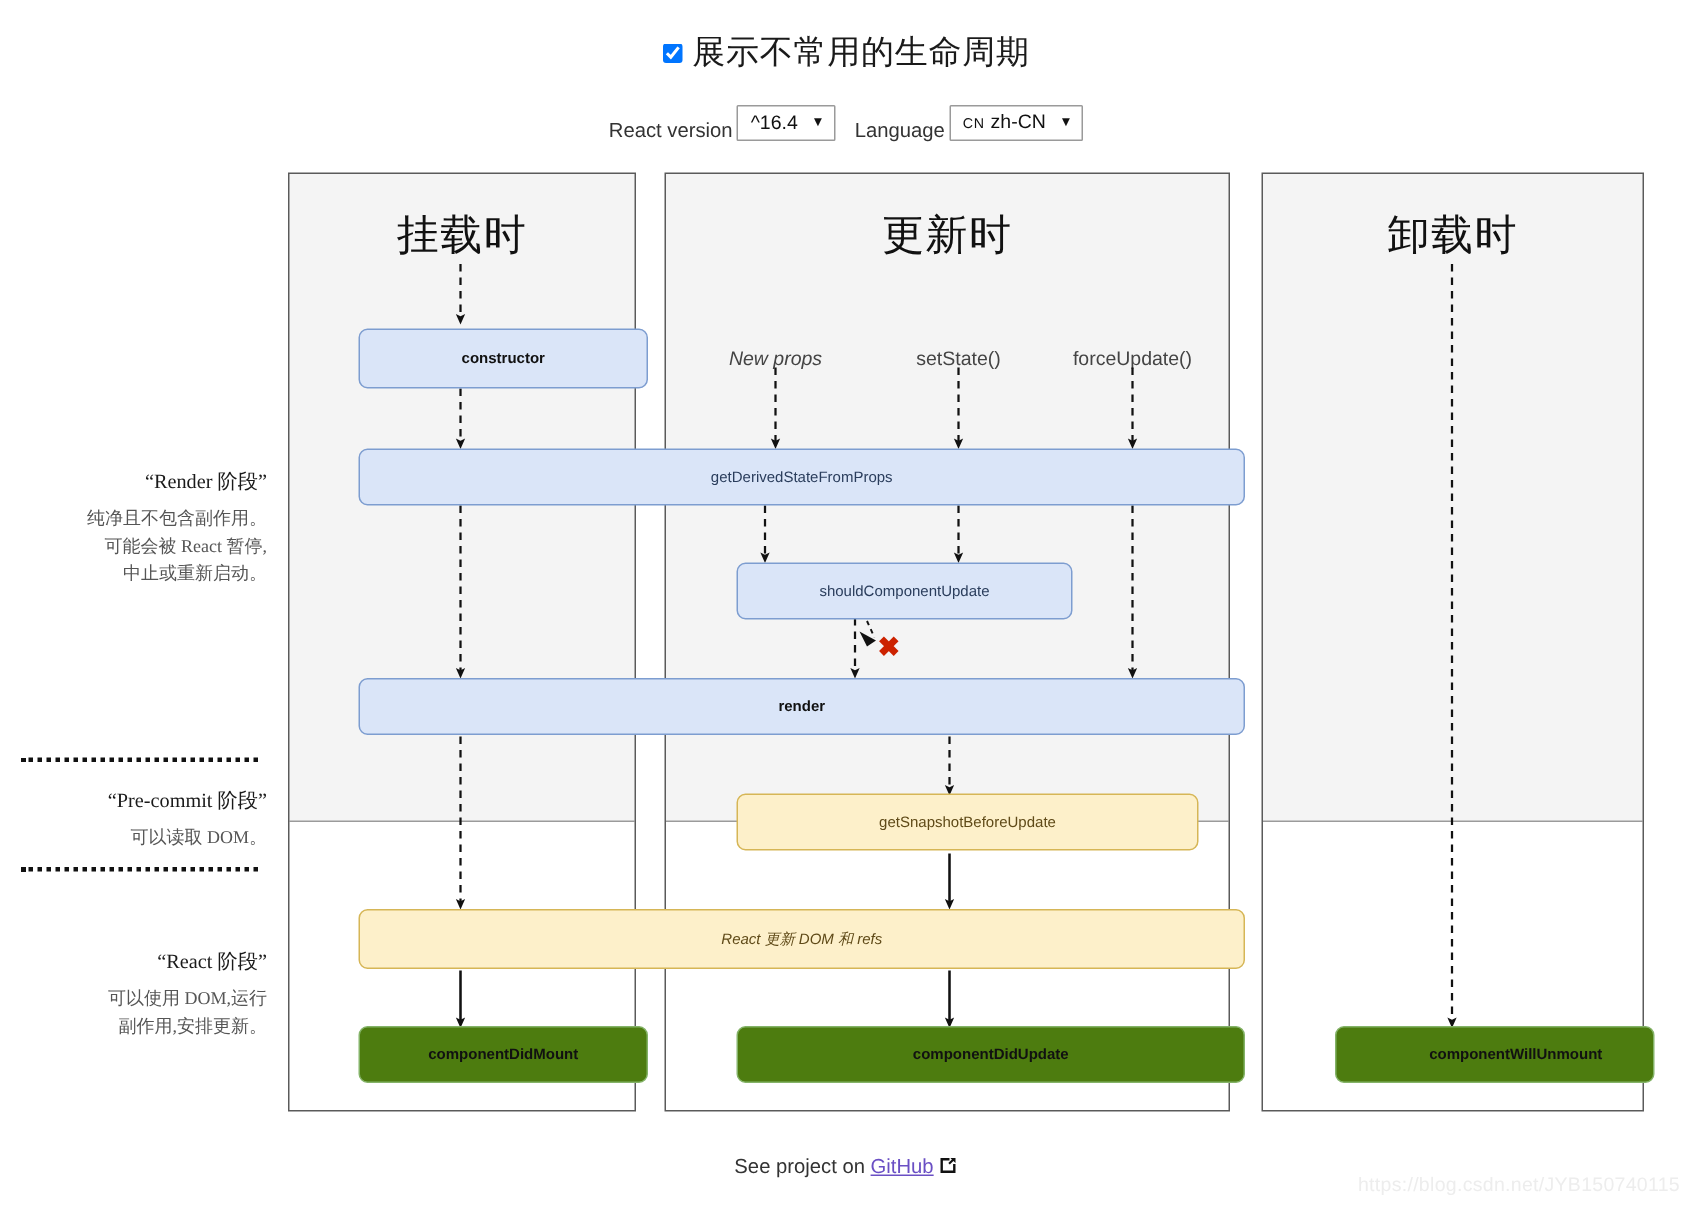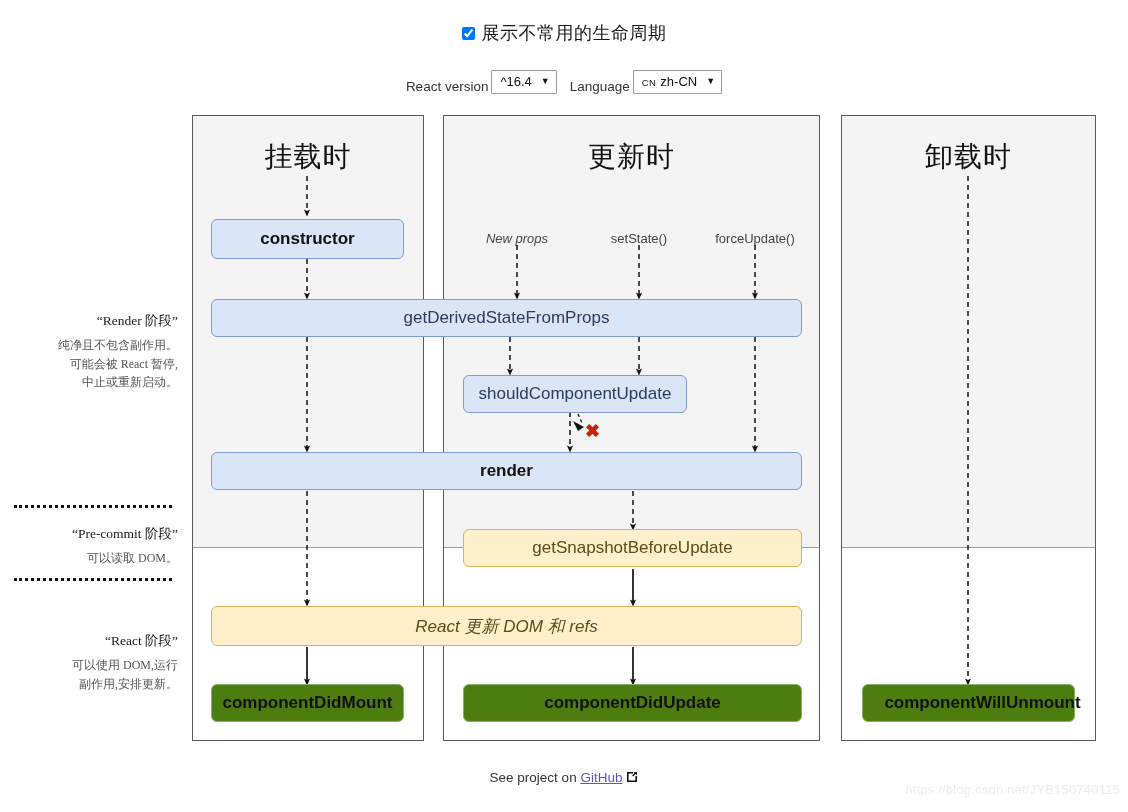--- a/index.html
+++ b/index.html
@@ -16,21 +16,21 @@
   
   .title-row{
     position:absolute;left:0;top:24px;width:1128px;
     display:flex;align-items:center;justify-content:center;gap:7px;
   }
   .title-check{
     width:13px;height:13px;margin:0;
     -webkit-appearance:checkbox;appearance:checkbox;
   }
   .title-text{
-    font-size:18px;font-weight:400;color:#1a1a1a;
+    font-size:22px;font-weight:400;color:#1a1a1a;
     letter-spacing:.5px;line-height:1;
   }
   .controls-row{
     position:absolute;left:0;top:70px;width:1128px;
     display:flex;align-items:center;justify-content:center;gap:13px;
     font-size:13.5px;color:#333;
   }
   .ctrl{display:flex;align-items:flex-end;gap:3px;}
   .ctrl-label{font-size:13.5px;color:#333;}
   .fake-select{
@@ -67,21 +67,21 @@
   }
   .panel-head{
     position:absolute;text-align:center;font-size:28px;color:#111;
     letter-spacing:1px;
   }
 
   
   .node{
     position:absolute;box-sizing:border-box;
     display:flex;align-items:center;justify-content:center;
-    border-radius:6px;font-size:17px;text-align:right;
+    border-radius:6px;font-size:10px;text-align:right;margin-left:28px;
   }
   .n-blue{background:#dae5f8;border:1.4px solid #7d9dd0;color:#2a3d5c;}
   .n-yellow{background:#fdf0ca;border:1.4px solid #d6b656;color:#5f4a18;}
   .n-green{background:#4d7c0f;border:1.4px solid #84b368;color:#2e4a24;}
   .bold{font-weight:700;color:#111;}
   .italic{font-style:italic;}
 
   
   .trigger{
     position:absolute;font-size:13px;color:#444;text-align:center;
@@ -218,21 +218,21 @@
 
   <div class="node n-blue" style="left:211px;top:299px;width:591px;height:38px;">getDerivedStateFromProps</div>
 
   <div class="node n-blue" style="left:463px;top:375px;width:224px;height:38px;">shouldComponentUpdate</div>
 
   <div class="skip-mark" style="position:absolute;left:585px;top:422px;font-size:18px;
        font-weight:700;color:#cc2200;line-height:1;">✖</div>
 
   <div class="node n-blue bold" style="left:211px;top:452px;width:591px;height:38px;">render</div>
 
-  <div class="node n-yellow" style="left:463px;top:529px;width:339px;height:38px;">getSnapshotBeforeUpdate</div>
+  <div class="node n-yellow" style="left:463px;top:529px;width:308px;height:38px;">getSnapshotBeforeUpdate</div>
 
   <div class="node n-yellow italic" style="left:211px;top:606px;width:591px;height:40px;">React 更新 DOM 和 refs</div>
 
   <div class="node n-green bold" style="left:211px;top:684px;width:193px;height:38px;">componentDidMount</div>
 
   <div class="node n-green bold" style="left:463px;top:684px;width:339px;height:38px;">componentDidUpdate</div>
 
   <div class="node n-green bold" style="left:862px;top:684px;width:213px;height:38px;padding-left:28px;">componentWillUnmount</div>
 
   <div class="footer">

